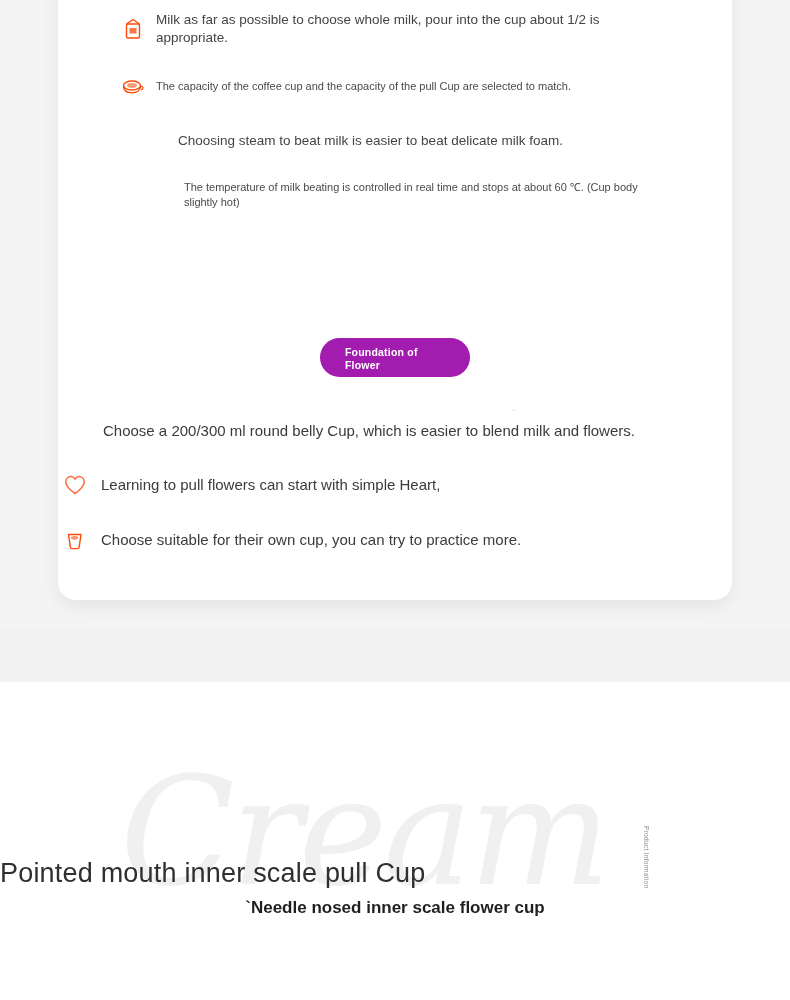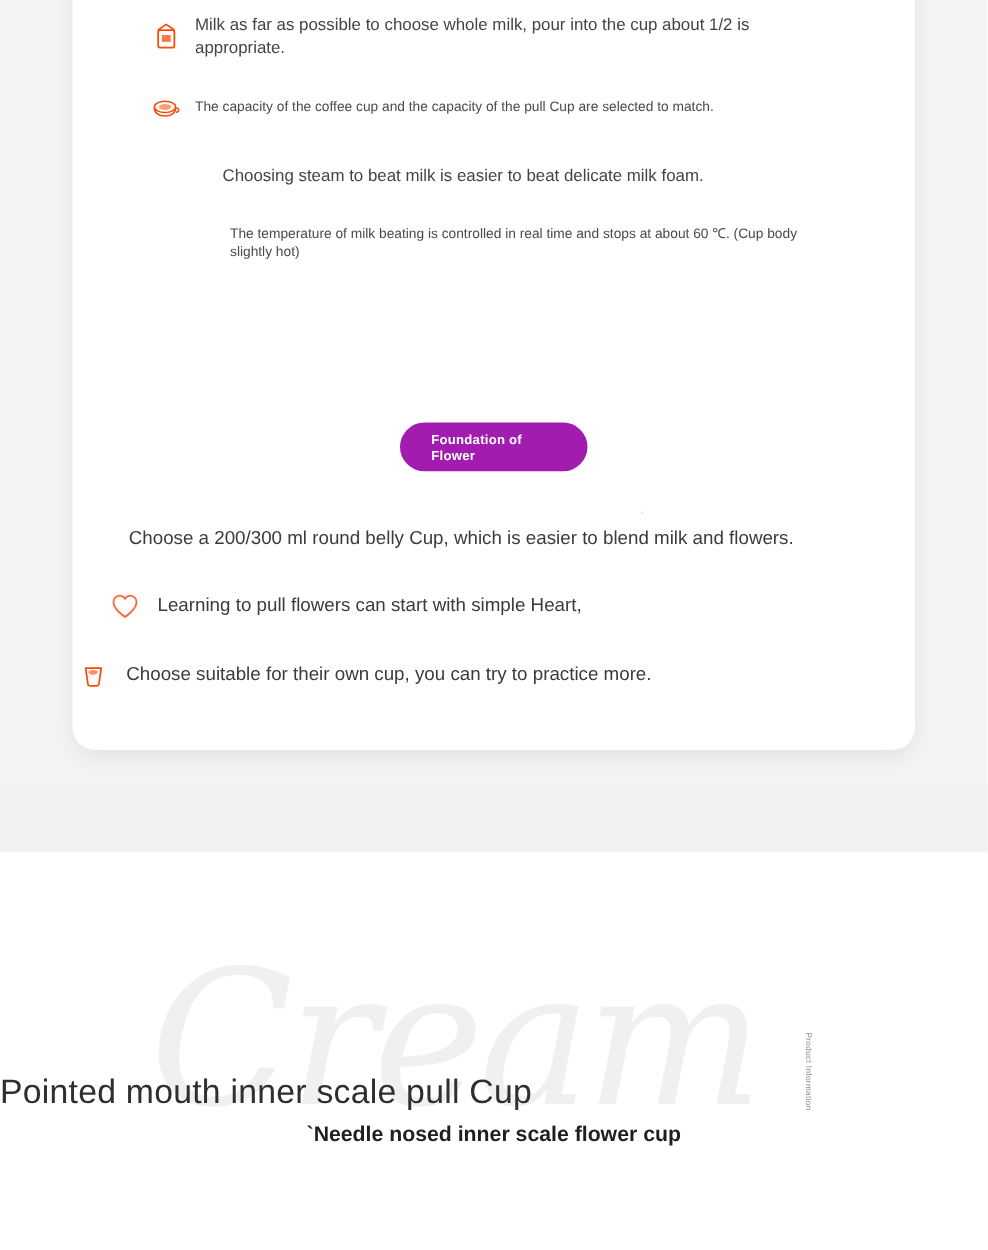--- a/index.html
+++ b/index.html
@@ -94,21 +94,21 @@
     width: 100%;
   }
   .list-row {
     display: flex;
     align-items: center;
     padding-left: 62px;
     box-sizing: border-box;
   }
   .l-row-1 { height: 52px; padding-left: 103px; }
   .l-row-1 .tip-text { font-size: 15px; color: #3b3b3b; }
-  .l-row-2 { height: 56px; margin-left: 25px; }
+  .l-row-2 { height: 56px; }
   .l-row-2 .tip-text { font-size: 15px; color: #3b3b3b; }
   .l-row-3 { height: 54px; }
   .l-row-3 .tip-text { font-size: 15px; color: #3b3b3b; }
 
   .icon-gap { margin-right: 13px; }
 
   
   .grey-band {
     position: absolute;
     left: 0;

